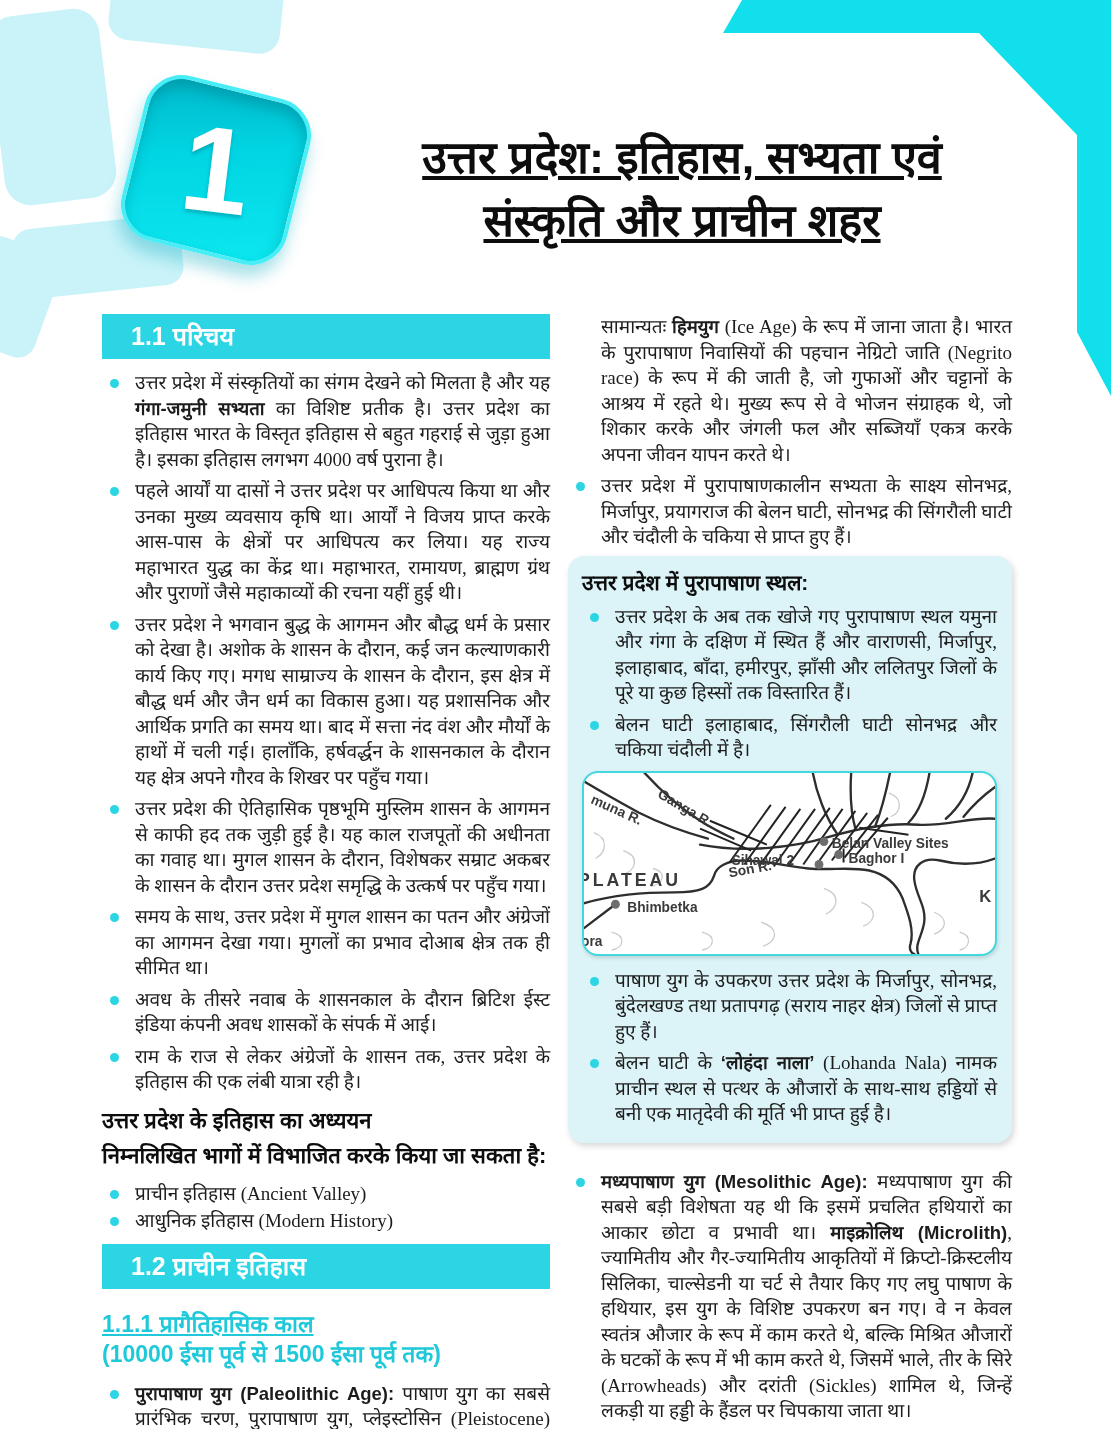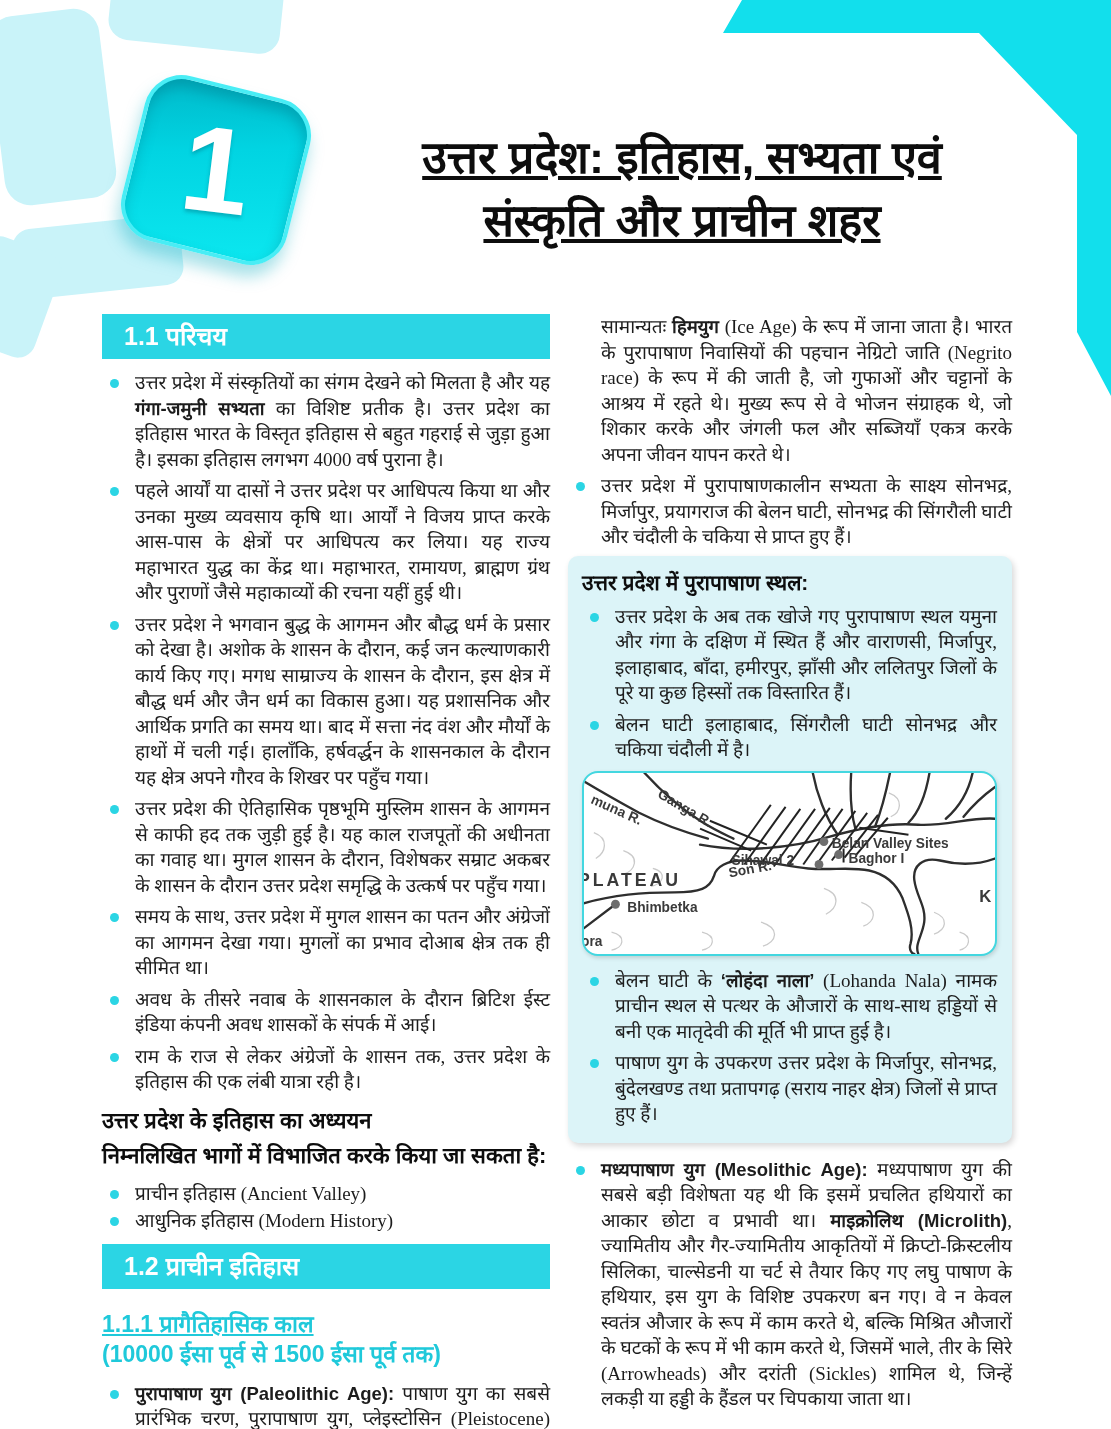--- a/index.html
+++ b/index.html
@@ -36,41 +36,41 @@
   
   .chapter-title{position:absolute;left:352px;top:126px;width:660px;text-align:center;
     font-family:"Liberation Sans",sans-serif;font-weight:800;font-size:45px;line-height:63px;color:#0d0d0d;text-decoration:underline;}
 
   
   .col{position:absolute;top:314px;font-size:19px;line-height:25.5px;}
   .col-left{left:102px;width:448px;}
   .col-right{left:568px;width:444px;}
 
   .secbar{background:var(--cyan);color:#ffffff;font-family:"Liberation Sans",sans-serif;
-    font-weight:bold;font-size:25px;height:45px;line-height:45px;padding-left:22px;margin-bottom:11px;}
+    font-weight:bold;font-size:25px;height:45px;line-height:45px;padding-left:29px;margin-bottom:11px;}
   .secbar.mt{margin-top:10px;}
 
   .blt{position:relative;padding-left:33px;margin-bottom:6px;text-align:justify;}
   .blt::before{content:"";position:absolute;left:8px;top:9px;width:9px;height:9px;border-radius:50%;background:var(--cyan);}
   .blt.plain::before{display:none;}
   .blt b{font-family:"Liberation Sans",sans-serif;font-size:18.5px;}
 
   .bold-head{font-family:"Liberation Sans",sans-serif;font-weight:bold;font-size:22px;line-height:35px;color:#0d0d0d;}
   .bold-head.first{margin-top:8px;}
   .bold-head.second{margin-bottom:8px;}
 
   .hist-item{margin-bottom:2px;}
 
   .cyan-head{font-family:"Liberation Sans",sans-serif;font-weight:bold;font-size:23px;line-height:30px;
     color:var(--cyan-text);}
   .cyan-head.first{margin-top:20px;text-decoration:underline;}
   .cyan-head.second{margin-bottom:12px;}
 
   
-  .sites-box{background:var(--box-bg);border-radius:10px;padding:12px 15px 10px 14px;margin:4px 0 14px 0;
+  .sites-box{background:var(--box-bg);border-radius:16px;padding:12px 15px 10px 14px;margin:4px 0 26px 0;
     box-shadow:2px 3px 6px rgba(0,0,0,.16);}
   .box-title{font-family:"Liberation Sans",sans-serif;font-weight:bold;font-size:21px;line-height:30px;
     color:#0d0d0d;margin-bottom:6px;}
   .map-panel{background:#ffffff;border:2.5px solid #43d7e0;border-radius:16px;overflow:hidden;
     margin:8px 0 12px 0;height:185px;box-shadow:1px 2px 4px rgba(0,0,0,.15);}
   .map-panel svg{display:block;width:100%;height:100%;}
 </style>
 </head>
 <body>
 
@@ -187,18 +187,18 @@
             <text x="269" y="91" font-size="14" font-weight="bold" fill="#3a3a3a">Baghor I</text>
             <text x="-6" y="114" font-size="18" font-weight="bold" letter-spacing="3" fill="#3a3a3a">PLATEAU</text>
             <text x="148" y="105" transform="rotate(-10 148 105)" font-size="14" font-weight="bold" fill="#3a3a3a">Son R.</text>
             <text x="44" y="140" font-size="14" font-weight="bold" fill="#3a3a3a">Bhimbetka</text>
             <text x="-3" y="174" font-size="14" font-weight="bold" fill="#3a3a3a">ora</text>
             <text x="402" y="130" font-size="17" font-weight="bold" fill="#3a3a3a">K</text>
           </g>
       </svg>
     </div>
 
+    <div class="blt">पाषाण युग के उपकरण उत्तर प्रदेश के मिर्जापुर, सोनभद्र, बुंदेलखण्ड तथा प्रतापगढ़ (सराय नाहर क्षेत्र) जिलों से प्राप्त हुए हैं।</div>
     <div class="blt"><span>बेलन घाटी के </span><b>‘लोहंदा नाला’</b><span> (Lohanda Nala) नामक प्राचीन स्थल से पत्थर के औजारों के साथ-साथ हड्डियों से बनी एक मातृदेवी की मूर्ति भी प्राप्त हुई है।</span></div>
-    <div class="blt">पाषाण युग के उपकरण उत्तर प्रदेश के मिर्जापुर, सोनभद्र, बुंदेलखण्ड तथा प्रतापगढ़ (सराय नाहर क्षेत्र) जिलों से प्राप्त हुए हैं।</div>
   </div>
 
   <div class="blt"><b>मध्यपाषाण युग (Mesolithic Age):</b><span> मध्यपाषाण युग की सबसे बड़ी विशेषता यह थी कि इसमें प्रचलित हथियारों का आकार छोटा व प्रभावी था। </span><b>माइक्रोलिथ (Microlith)</b><span>, ज्यामितीय और गैर-ज्यामितीय आकृतियों में क्रिप्टो-क्रिस्टलीय सिलिका, चाल्सेडनी या चर्ट से तैयार किए गए लघु पाषाण के हथियार, इस युग के विशिष्ट उपकरण बन गए। वे न केवल स्वतंत्र औजार के रूप में काम करते थे, बल्कि मिश्रित औजारों के घटकों के रूप में भी काम करते थे, जिसमें भाले, तीर के सिरे (Arrowheads) और दरांती (Sickles) शामिल थे, जिन्हें लकड़ी या हड्डी के हैंडल पर चिपकाया जाता था।</span></div>
 </div>
 
 </body></html>

